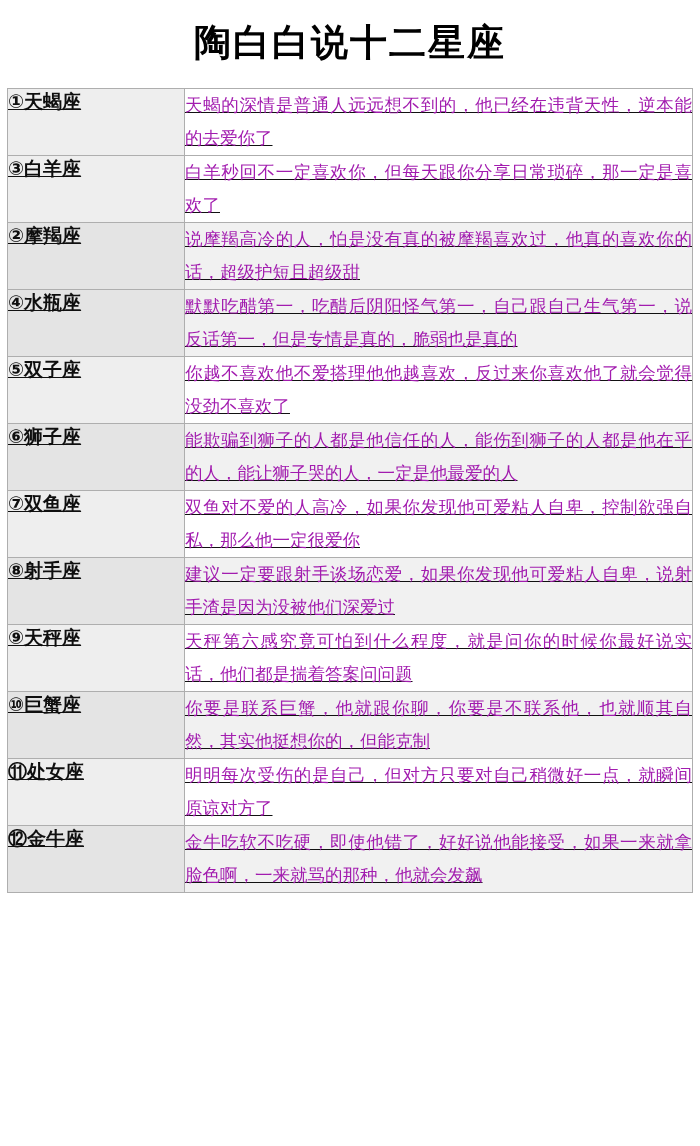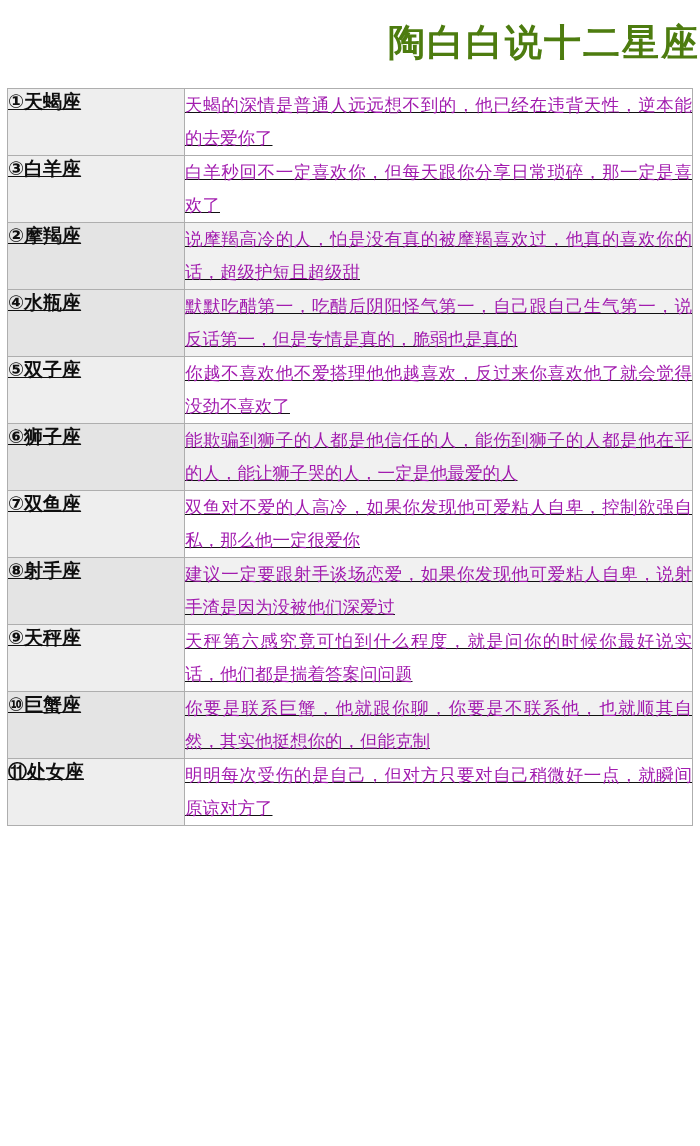--- a/index.html
+++ b/index.html
@@ -13,26 +13,26 @@
     font-family: "DejaVu Sans", "Liberation Sans", sans-serif;
     color: #111111;
   }
   .page {
     width: 700px;
     box-sizing: border-box;
     padding: 0;
     background: #ffffff;
   }
   .title {
-    text-align: right;
+    text-align: center;
     font-size: 37px;
     font-weight: bold;
     letter-spacing: 2px;
     padding: 18px 0 20px 0;
-    color: #4d7c0f;
+    color: #000000;
     font-family: "DejaVu Sans", "Liberation Sans", sans-serif;
   }
   table.zodiac {
     border-collapse: collapse;
     width: 686px;
     margin: 0 7px 0 7px;
     table-layout: fixed;
     text-decoration: underline;
   }
   table.zodiac td {
@@ -111,16 +111,20 @@
         <td class="desc">天秤第六感究竟可怕到什么程度，就是问你的时候你最好说实话，他们都是揣着答案问问题</td>
       </tr>
       <tr>
         <td class="sign alt">⑩巨蟹座</td>
         <td class="desc alt">你要是联系巨蟹，他就跟你聊，你要是不联系他，也就顺其自然，其实他挺想你的，但能克制</td>
       </tr>
       <tr>
         <td class="sign">⑪处女座</td>
         <td class="desc">明明每次受伤的是自己，但对方只要对自己稍微好一点，就瞬间原谅对方了</td>
       </tr>
+      <tr>
+        <td class="sign alt">⑫金牛座</td>
+        <td class="desc alt">金牛吃软不吃硬，即使他错了，好好说他能接受，如果一来就拿脸色啊，一来就骂的那种，他就会发飙</td>
+      </tr>
     </tbody>
   </table>
 
 </div>
 
 </body></html>

